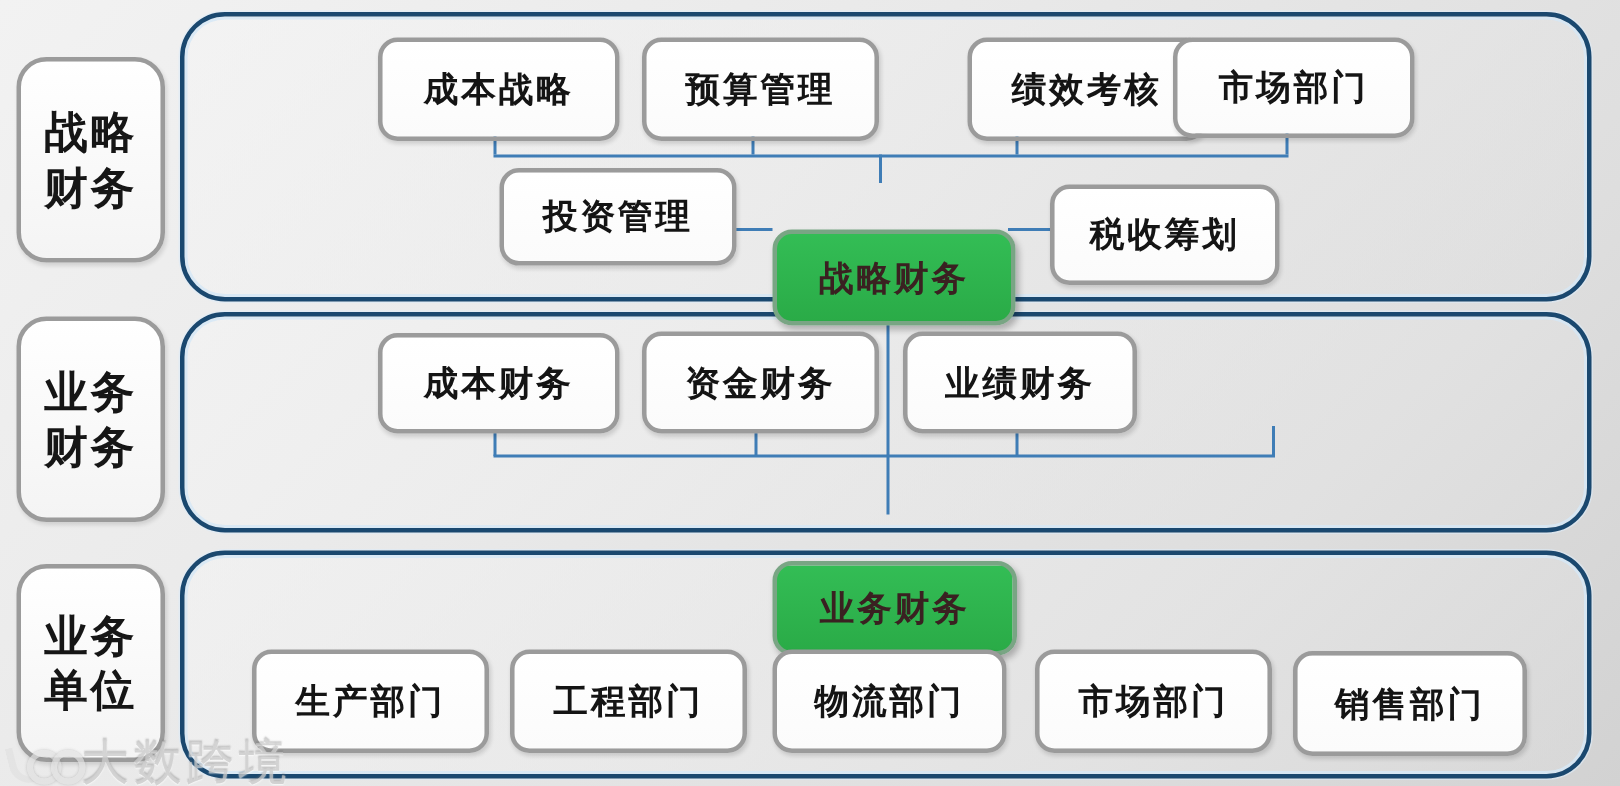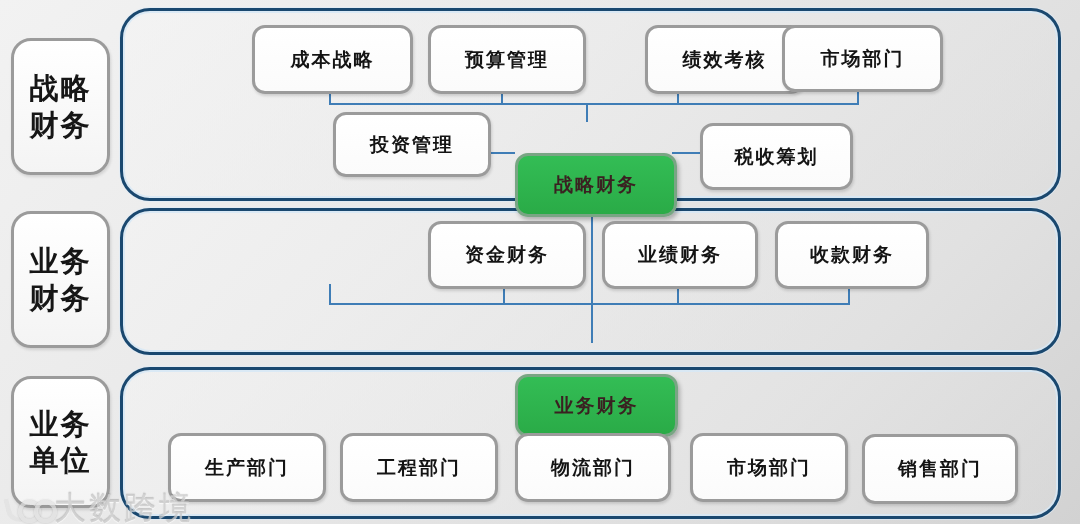--- a/index.html
+++ b/index.html
@@ -32,21 +32,21 @@
     letter-spacing:2px;
     box-shadow:1px 2px 3px rgba(0,0,0,.12);
   }
   
   .node{
     position:absolute;
     background:linear-gradient(180deg,#ffffff,#fbfbfb);
     border:3px solid #9b9b9b;
     border-radius:13px;
     display:flex;align-items:center;justify-content:center;
-    font-size:19px;font-weight:600;color:#141414;
+    font-size:23px;font-weight:600;color:#141414;
     letter-spacing:2px;
     box-shadow:1px 2px 3px rgba(0,0,0,.14);
   }
   .node.green{
     background:linear-gradient(180deg,#33bd55,#2aab47);
     border:3px solid #79a584;
     color:#3a2121;
     box-shadow:2px 3px 4px rgba(0,0,0,.25);
     margin-top:31px;
   }
@@ -121,23 +121,23 @@
   <div class="hline" style="left:329px;top:303px;width:521px;"></div>
 
   <div class="node" style="left:252px;top:25px;width:155px;height:63px;">成本战略</div>
   <div class="node" style="left:428px;top:25px;width:152px;height:63px;">预算管理</div>
   <div class="node" style="left:602px;top:25px;width:153px;height:63px;margin-left:43px;">绩效考核</div>
   <div class="node" style="left:782px;top:25px;width:155px;height:61px;">市场部门</div>
   <div class="node" style="left:333px;top:112px;width:152px;height:59px;">投资管理</div>
   <div class="node green" style="left:515px;top:122px;width:156px;height:58px;">战略财务</div>
   <div class="node" style="left:700px;top:123px;width:147px;height:61px;">税收筹划</div>
 
+  <div class="node" style="left:252px;top:222px;width:155px;height:61px;">成本财务</div>
   <div class="node" style="left:428px;top:221px;width:152px;height:62px;">资金财务</div>
   <div class="node" style="left:602px;top:221px;width:150px;height:62px;">业绩财务</div>
-  <div class="node" style="left:775px;top:221px;width:148px;height:62px;">收款财务</div>
   <div class="node green" style="left:515px;top:343px;width:157px;height:57px;">业务财务</div>
 
   <div class="node" style="left:168px;top:433px;width:152px;height:63px;">生产部门</div>
   <div class="node" style="left:340px;top:433px;width:152px;height:63px;">工程部门</div>
   <div class="node" style="left:515px;top:433px;width:150px;height:63px;">物流部门</div>
   <div class="node" style="left:690px;top:433px;width:152px;height:63px;">市场部门</div>
   <div class="node" style="left:862px;top:434px;width:150px;height:64px;">销售部门</div>
 
   <div class="watermark">
     <span class="wm-logo">

